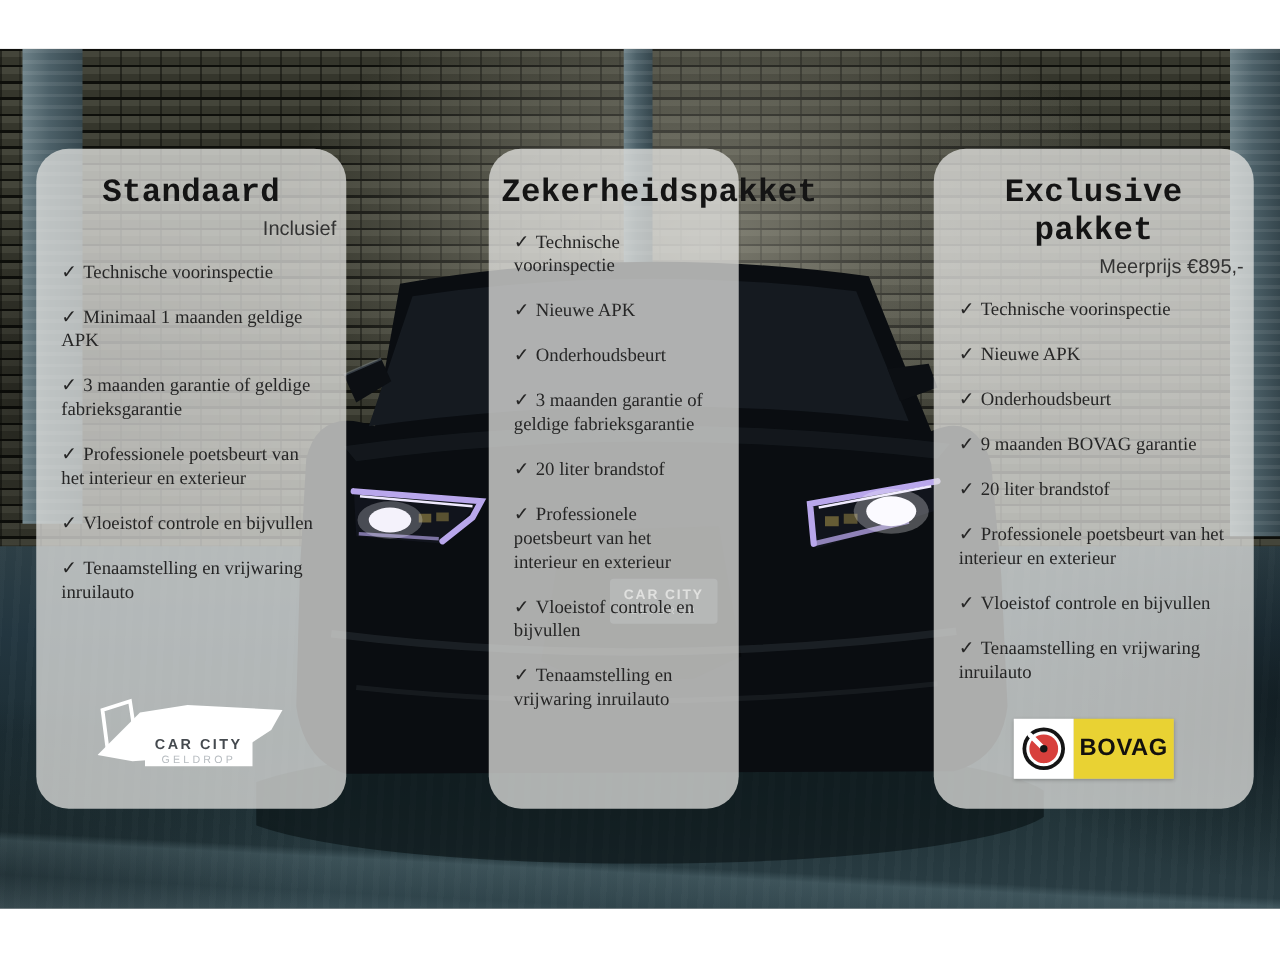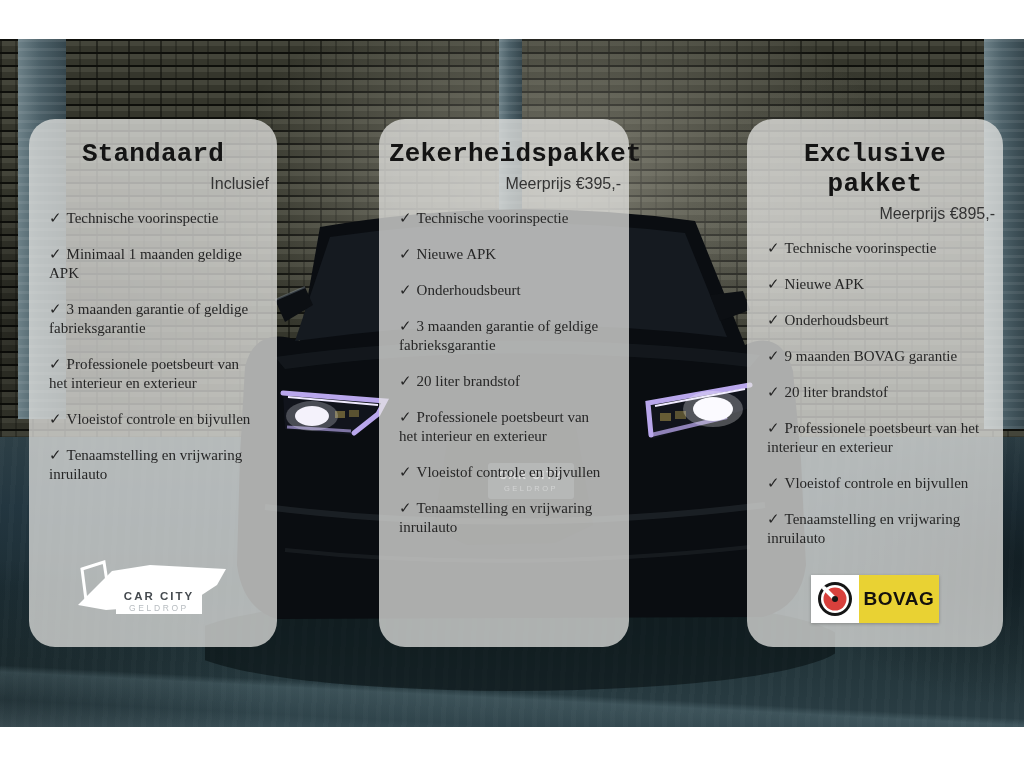--- a/index.html
+++ b/index.html
@@ -33,21 +33,21 @@
       radial-gradient(ellipse 330px 210px at 100% 42%, rgba(4,9,11,0.45), rgba(4,9,11,0) 70%),
       radial-gradient(ellipse 380px 200px at 0% 90%, rgba(6,12,14,0.40), rgba(6,12,14,0) 70%),
       repeating-linear-gradient(93deg, rgba(255,255,255,0.02) 0 5px, rgba(0,0,0,0) 5px 13px),
       linear-gradient(180deg, #2d3f46 0px, #233640 70px, #1d2e35 150px, #223439 215px, #2b3e45 290px);}
   .car-svg{position:absolute;left:205px;top:166px;width:630px;height:486px;}
 
   
   .card{position:absolute;top:119px;height:528px;background:rgba(230,229,226,0.74);
         border-radius:26px;color:#1d1d1d;z-index:5;}
   .card.c1{left:29px;width:248px;}
-  .card.c2{left:379px;width:250px;}
+  .card.c2{left:391px;width:200px;}
   .card.c3{left:747px;width:256px;}
   .card h2{margin:20px 10px 0;font-size:26px;line-height:30px;font-weight:bold;
            letter-spacing:0.2px;color:#141414;text-align:center;font-family:Liberation Mono, monospace;}
   .card .sub{margin:5px 8px 0;font-size:16px;line-height:19px;color:#333333;text-align:right;}
   .card ul{list-style:none;margin:16px 0 0;padding:0 20px;text-align:left;}
   .card li{font-size:15px;line-height:19px;margin:0 0 17px;color:#262626;font-family:Liberation Serif, serif;}
   .chk{margin-right:5px;}
 
   
   .carcity-logo{position:absolute;left:50%;bottom:26px;transform:translateX(-50%);}
@@ -135,21 +135,20 @@
         <polygon points="0,46 34,12 72,6 148,10 139,26 110,45 28,51" fill="#ffffff"></polygon>
         <rect x="38" y="27" width="86" height="28" fill="#ffffff"></rect>
         <text x="81" y="41" text-anchor="middle" font-size="11.5" font-weight="bold" fill="#454a4f" style="letter-spacing:2px">CAR CITY</text>
         <text x="81" y="52" text-anchor="middle" font-size="8.5" fill="#b7bcc0" style="letter-spacing:2.6px">GELDROP</text>
       </svg>
     </div>
   </section>
 
   <section class="card c2">
     <h2>Zekerheidspakket</h2>
-    <p class="sub">Meerprijs €395,-</p>
     <ul>
       <li><span class="chk">✓</span><span>Technische voorinspectie</span></li>
       <li><span class="chk">✓</span><span>Nieuwe APK</span></li>
       <li><span class="chk">✓</span><span>Onderhoudsbeurt</span></li>
       <li><span class="chk">✓</span><span>3 maanden garantie of geldige fabrieksgarantie</span></li>
       <li><span class="chk">✓</span><span>20 liter brandstof</span></li>
       <li><span class="chk">✓</span><span>Professionele poetsbeurt van het interieur en exterieur</span></li>
       <li><span class="chk">✓</span><span>Vloeistof controle en bijvullen</span></li>
       <li><span class="chk">✓</span><span>Tenaamstelling en vrijwaring inruilauto</span></li>
     </ul>

